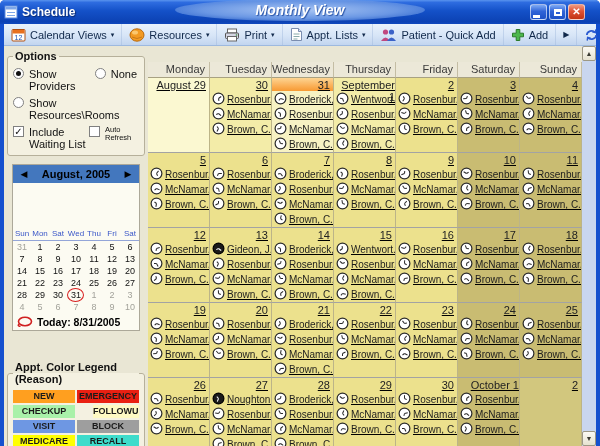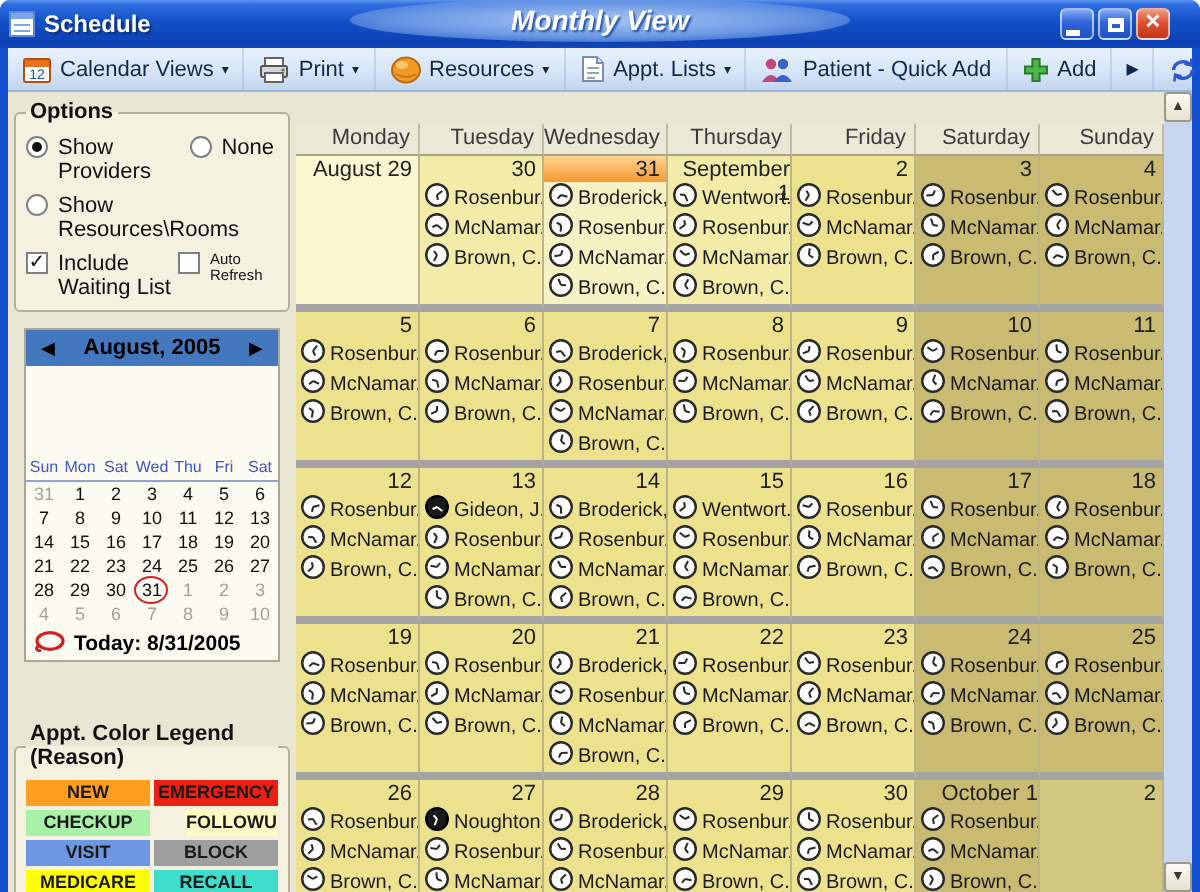--- a/index.html
+++ b/index.html
@@ -74,22 +74,22 @@
     overflow:hidden; }
   .legend-wait { width:64%; margin:2px auto 0; }
 
   
   .calgrid { width:434px; flex:none; display:flex; flex-direction:column; background:#ECE18D;margin-top:16px; }
   .cal-header { height:16px; display:flex; background:#ECE8D8; }
   .hcell { width:62px; font-size:11px; color:#3A3A3A; text-align:right; padding-right:4px; line-height:15px;
     border-right:1px solid #C4BDA4; border-bottom:1px solid #A8A182; }
   #cal-weeks { flex:1; display:flex; flex-direction:column; }
   .week { flex:1; display:flex; }
-  .day { width:62px; border-right:1px solid #BCB488; border-bottom:4px solid #a3a3a3; overflow:hidden;
-    position:relative; cursor:pointer; }
+  .day { width:62px; border-right:1px solid #BCB488; border-bottom:1px solid #a3a3a3; overflow:hidden;
+    position:relative; cursor:pointer;text-decoration:underline; }
   .date-lbl { position:relative; height:14px; font-size:11px; color:#222; text-align:right; padding:1px 3px 0 0; z-index:1; }
   .date-lbl.center { text-align:right; padding-right:0; }
   .today-band { position:absolute; top:0; left:0; right:0; height:13px;
     background:linear-gradient(180deg,#FDD593 0%,#FBB35C 55%,#F79A33 100%); z-index:0; }
   .appt { display:flex; align-items:center; gap:2px; height:15px; padding-left:2px; }
   .appt-name { font-size:10px; color:#1C1C1C; white-space:nowrap; overflow:hidden; }
 
   
   .vscroll { width:14px; flex:none; display:flex; flex-direction:column; background:#C9D6EF; }
   .sbtn { height:15px; background:linear-gradient(180deg,#FBFAF4,#E6E2D0); border:1px solid #9D9884; border-radius:2px;
@@ -133,39 +133,39 @@
             <rect x="1" y="1.5" width="13" height="11.5" rx="1" fill="#fff" stroke="#B05010"></rect>
             <rect x="1.5" y="2" width="12" height="3.5" fill="#E8701E"></rect>
             <text x="7.5" y="11.5" font-size="7" fill="#1A50B0" text-anchor="middle" font-family="sans-serif">12</text>
           </svg>
         </span>
         <span class="tb-label">Calendar Views</span>
         <span class="tb-caret">▾</span>
       </div>
       <div class="tb-item">
         <span class="tb-icon">
+          <svg width="16" height="15">
+            <ellipse cx="8" cy="8" rx="7" ry="6.2" fill="#F29A22" stroke="#B86A10"></ellipse>
+            <ellipse cx="6" cy="5.5" rx="3" ry="2" fill="#FBC76E"></ellipse>
+            <path d="M3 10 q5 3 10 0" stroke="#C87818" fill="none"></path>
+          </svg>
+        </span>
+        <span class="tb-label">Resources</span>
+        <span class="tb-caret">▾</span>
+      </div>
+      <div class="tb-item">
+        <span class="tb-icon">
           <svg width="16" height="14">
             <rect x="3.5" y="1" width="9" height="4" fill="#fff" stroke="#666"></rect>
             <rect x="1.5" y="5" width="13" height="5.5" rx="1" fill="#D4D6E4" stroke="#555"></rect>
             <rect x="3.5" y="8.5" width="9" height="4.5" fill="#fff" stroke="#666"></rect>
             <circle cx="12.5" cy="7" r=".8" fill="#3A8A3A"></circle>
           </svg>
         </span>
         <span class="tb-label">Print</span>
-        <span class="tb-caret">▾</span>
-      </div>
-      <div class="tb-item">
-        <span class="tb-icon">
-          <svg width="16" height="15">
-            <ellipse cx="8" cy="8" rx="7" ry="6.2" fill="#F29A22" stroke="#B86A10"></ellipse>
-            <ellipse cx="6" cy="5.5" rx="3" ry="2" fill="#FBC76E"></ellipse>
-            <path d="M3 10 q5 3 10 0" stroke="#C87818" fill="none"></path>
-          </svg>
-        </span>
-        <span class="tb-label">Resources</span>
         <span class="tb-caret">▾</span>
       </div>
       <div class="tb-item">
         <span class="tb-icon">
           <svg width="13" height="15">
             <path d="M1.5 1.5 h7 l3 3 v9 h-10 z" fill="#fff" stroke="#7A8DB0"></path>
             <path d="M8.5 1.5 v3 h3" fill="#D8E2F2" stroke="#7A8DB0"></path>
             <line x1="3.5" y1="7" x2="9.5" y2="7" stroke="#8AA"></line>
             <line x1="3.5" y1="9.5" x2="9.5" y2="9.5" stroke="#8AA"></line>
             <line x1="3.5" y1="12" x2="7.5" y2="12" stroke="#8AA"></line>

